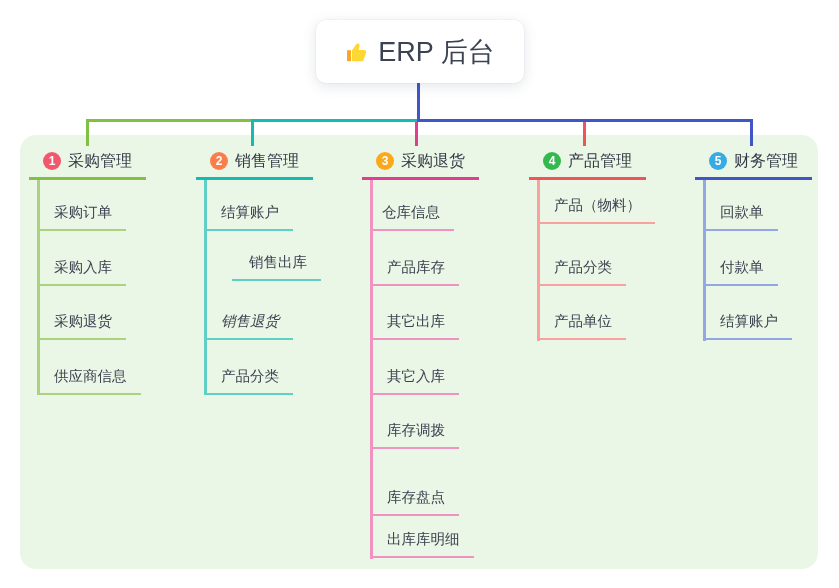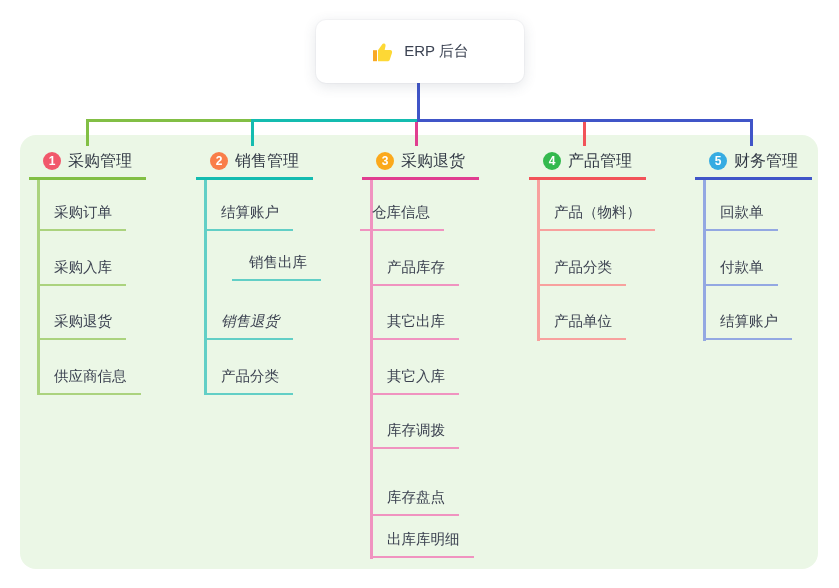--- a/index.html
+++ b/index.html
@@ -10,21 +10,21 @@
   }
   .panel {
     position:absolute; left:20px; top:135px; width:798px; height:434px;
     background:#ebf7e6; border-radius:16px;
   }
   .root-node {
     position:absolute; left:316px; top:20px; width:208px; height:63px;
     background:#ffffff; border-radius:10px;
     box-shadow:0 3px 14px rgba(60,70,90,.14), 0 0 0 1px rgba(60,70,90,.03);
     display:flex; align-items:center; justify-content:center; gap:9px;
-    font-size:15px; font-weight:500; color:#3b4252; cursor:default;
+    font-size:27px; font-weight:500; color:#3b4252; cursor:default;
   }
   .root-node .thumb { width:24px; height:24px; display:inline-flex; }
   .stem { position:absolute; width:3px; }
   .hseg { position:absolute; height:3px; top:119px; }
   .drop { position:absolute; width:3px; top:119px; height:27px; }
   .branch-title {
     position:absolute; top:150px; width:117px; height:30px;
     display:flex; align-items:center; gap:7px; padding:0 0 5px 14px;
     border-bottom:3px solid #000; font-size:16px; font-weight:500; color:#333a46;
     white-space:nowrap;
@@ -86,33 +86,33 @@
       <div class="spine" style="left: 204px; height: 215px; background: rgb(98, 207, 198);"></div>
       <div class="child" style="left: 204px; top: 201px; border-bottom-color: rgb(98, 207, 198);">结算账户</div>
       <div class="child" style="left: 204px; top: 251px; border-bottom-color: rgb(98, 207, 198); margin-left: 28px;">销售出库</div>
       <div class="child" style="left: 204px; top: 310px; border-bottom-color: rgb(98, 207, 198); font-style: italic;">销售退货</div>
       <div class="child" style="left: 204px; top: 364.5px; border-bottom-color: rgb(98, 207, 198);">产品分类</div>
       <div class="branch-title" style="left: 362px; width: 117px; border-bottom-color: rgb(224, 62, 144);">
         <span class="badge" style="background: rgb(251, 169, 28);">3</span>
         <span>采购退货</span>
       </div>
       <div class="spine" style="left: 370px; height: 378.5px; background: rgb(240, 147, 192);"></div>
-      <div class="child" style="left: 360px; top: 201px; border-bottom-color: rgb(240, 147, 192); padding-left: 12px;">仓库信息</div>
+      <div class="child" style="left: 370px; top: 201px; border-bottom-color: rgb(240, 147, 192); padding-left: 12px;">仓库信息</div>
       <div class="child" style="left: 370px; top: 255.5px; border-bottom-color: rgb(240, 147, 192);">产品库存</div>
       <div class="child" style="left: 370px; top: 310px; border-bottom-color: rgb(240, 147, 192);">其它出库</div>
       <div class="child" style="left: 370px; top: 364.5px; border-bottom-color: rgb(240, 147, 192);">其它入库</div>
       <div class="child" style="left: 370px; top: 419px; border-bottom-color: rgb(240, 147, 192); text-align: right;">库存调拨</div>
       <div class="child" style="left: 370px; top: 473.5px; border-bottom-color: rgb(240, 147, 192); margin-top: 12px;">库存盘点</div>
       <div class="child" style="left: 370px; top: 528px; border-bottom-color: rgb(240, 147, 192);">出库库明细</div>
       <div class="branch-title" style="left: 529px; width: 117px; border-bottom-color: rgb(242, 83, 89);">
         <span class="badge" style="background: rgb(52, 185, 78);">4</span>
         <span>产品管理</span>
       </div>
       <div class="spine" style="left: 537px; height: 160.5px; background: rgb(248, 161, 158);"></div>
-      <div class="child" style="left: 537px; top: 201px; border-bottom-color: rgb(248, 161, 158);">产品（物料）</div>
+      <div class="child" style="left: 537px; top: 194px; border-bottom-color: rgb(248, 161, 158);">产品（物料）</div>
       <div class="child" style="left: 537px; top: 255.5px; border-bottom-color: rgb(248, 161, 158);">产品分类</div>
       <div class="child" style="left: 537px; top: 310px; border-bottom-color: rgb(248, 161, 158);">产品单位</div>
       <div class="branch-title" style="left: 695px; width: 117px; border-bottom-color: rgb(64, 85, 200);">
         <span class="badge" style="background: rgb(54, 172, 226);">5</span>
         <span>财务管理</span>
       </div>
       <div class="spine" style="left: 703px; height: 160.5px; background: rgb(147, 168, 226);"></div>
       <div class="child" style="left: 703px; top: 201px; border-bottom-color: rgb(147, 168, 226);">回款单</div>
       <div class="child" style="left: 703px; top: 255.5px; border-bottom-color: rgb(147, 168, 226);">付款单</div>
       <div class="child" style="left: 703px; top: 310px; border-bottom-color: rgb(147, 168, 226);">结算账户</div>

